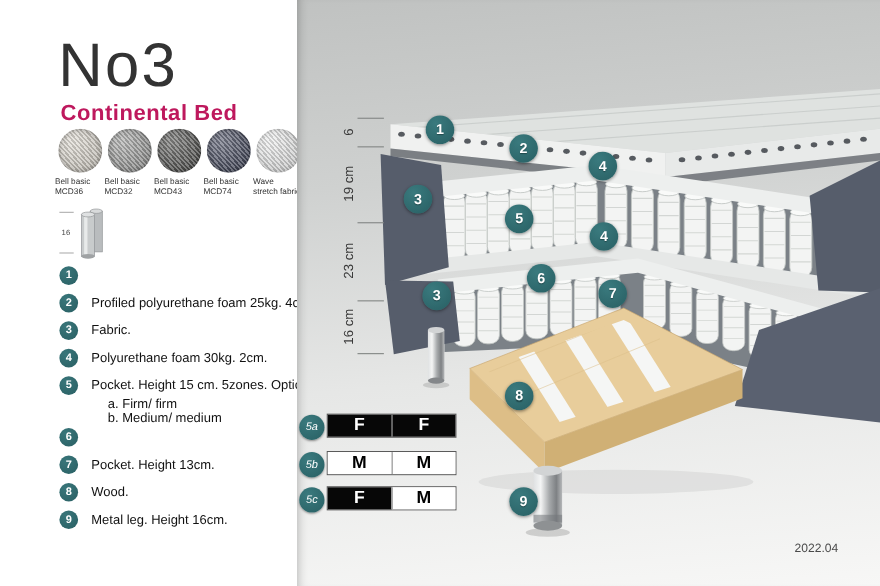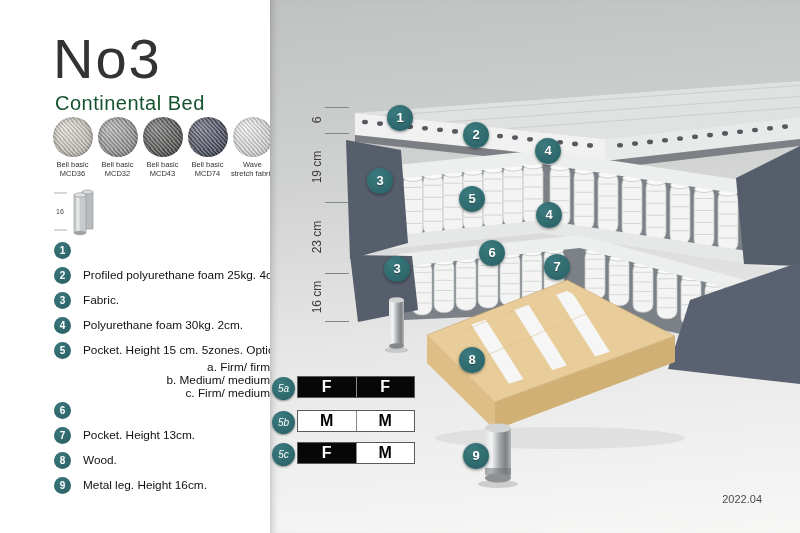--- a/index.html
+++ b/index.html
@@ -2,42 +2,42 @@
 <html><head>
 <meta charset="utf-8">
 <style>
   * { box-sizing: border-box; margin: 0; padding: 0; }
   body { font-family: "Liberation Sans", sans-serif; background: #ffffff; }
   .page { position: relative; width: 800px; height: 533px; overflow: hidden; background: #ffffff; padding-left: 40px; }
 
   
   .left-panel { position: absolute; left: 0; top: 0; width: 270px; height: 533px; background: #ffffff; }
   .title { position: absolute; left: 53px; top: 26px; font-size: 56px; font-weight: 200; letter-spacing: 2px; color: #333; }
-  .subtitle { position: absolute; left: 55px; top: 92px; font-size: 20px; font-weight: 400; letter-spacing: .5px; color: #14532d; }
+  .subtitle { position: absolute; left: 55px; top: 92px; font-size: 20px; font-weight: 700; letter-spacing: .5px; color: #be185d; }
 
   .swatches { position: absolute; left: 50px; top: 117px; width: 225px; display: flex; }
-  .swatch { width: 45px; text-align: center; }
+  .swatch { width: 45px; }
   .swatch-circle { width: 40px; height: 40px; border-radius: 50%; margin: 0 auto 3px auto;
      background-image: radial-gradient(circle at 32% 28%, rgba(255,255,255,.28), rgba(0,0,0,.14)),
        repeating-linear-gradient(48deg, rgba(255,255,255,.30) 0 1.5px, rgba(0,0,0,.20) 1.5px 3px);
      box-shadow: inset 0 0 5px rgba(0,0,0,.35); }
   .sw1 { background-color: #d8d3c9; } .sw2 { background-color: #999a98; }
   .sw3 { background-color: #4c4c4a; } .sw4 { background-color: #3c4156; }
   .sw5 { background-color: #e9eaea; box-shadow: inset 0 0 4px rgba(0,0,0,.22); }
   .swatch-label { font-size: 7.5px; line-height: 9px; color: #333; }
 
   .leg-icon { position: absolute; left: 50px; top: 185px; }
 
   .spec-list { position: absolute; left: 54px; top: 242px; width: 216px; }
   .spec-item { display: flex; margin-bottom: 8px; }
   .num-circle { flex: 0 0 17px; width: 17px; height: 17px; border-radius: 50%;
      background: radial-gradient(circle at 35% 30%, #39767a, #295f63); color: #fff;
      font-size: 10px; font-weight: bold; line-height: 17px; text-align: center; margin-right: 12px; }
   .spec-text { font-size: 11.8px; line-height: 17px; color: #111; white-space: nowrap; }
-  .spec-options { margin: 0 0 2px 44px; text-align: right; }
+  .spec-options { margin: 0 0 2px 44px; }
   .spec-options div { font-size: 11.8px; line-height: 13px; color: #111; white-space: nowrap; }
 
   
   .right-panel { position: absolute; left: 270px; top: 0; width: 530px; height: 533px;
      background: linear-gradient(175deg, #c0c2c1 0%, #cfd1d0 30%, #e6e7e6 62%, #f7f7f6 100%);
      box-shadow: inset 8px 0 10px -8px rgba(0,0,0,.30); }
   .bed-art { position: absolute; left: 0; top: 0; width: 530px; height: 533px; }
 
   .tick { position: absolute; width: 24px; height: 1px; background: #83878530; background: #828684; left: 55px; }
   .mlabel { position: absolute; font-size: 12px; color: #3a3a3a; white-space: nowrap;
@@ -138,21 +138,20 @@
         <span class="num-circle">4</span>
         <span class="spec-text">Polyurethane foam 30kg. 2cm.</span>
       </div>
       <div class="spec-item" style="margin-bottom:2px">
         <span class="num-circle">5</span>
         <span class="spec-text">Pocket. Height 15 cm. 5zones. Option:</span>
       </div>
       <div class="spec-options">
         <div>a. Firm/ firm</div>
         <div>b. Medium/ medium</div>
-        <div>c. Firm/ medium</div>
       </div>
       <div class="spec-item">
         <span class="num-circle">6</span>
       </div>
       <div class="spec-item">
         <span class="num-circle">7</span>
         <span class="spec-text">Pocket. Height 13cm.</span>
       </div>
       <div class="spec-item">
         <span class="num-circle">8</span>

